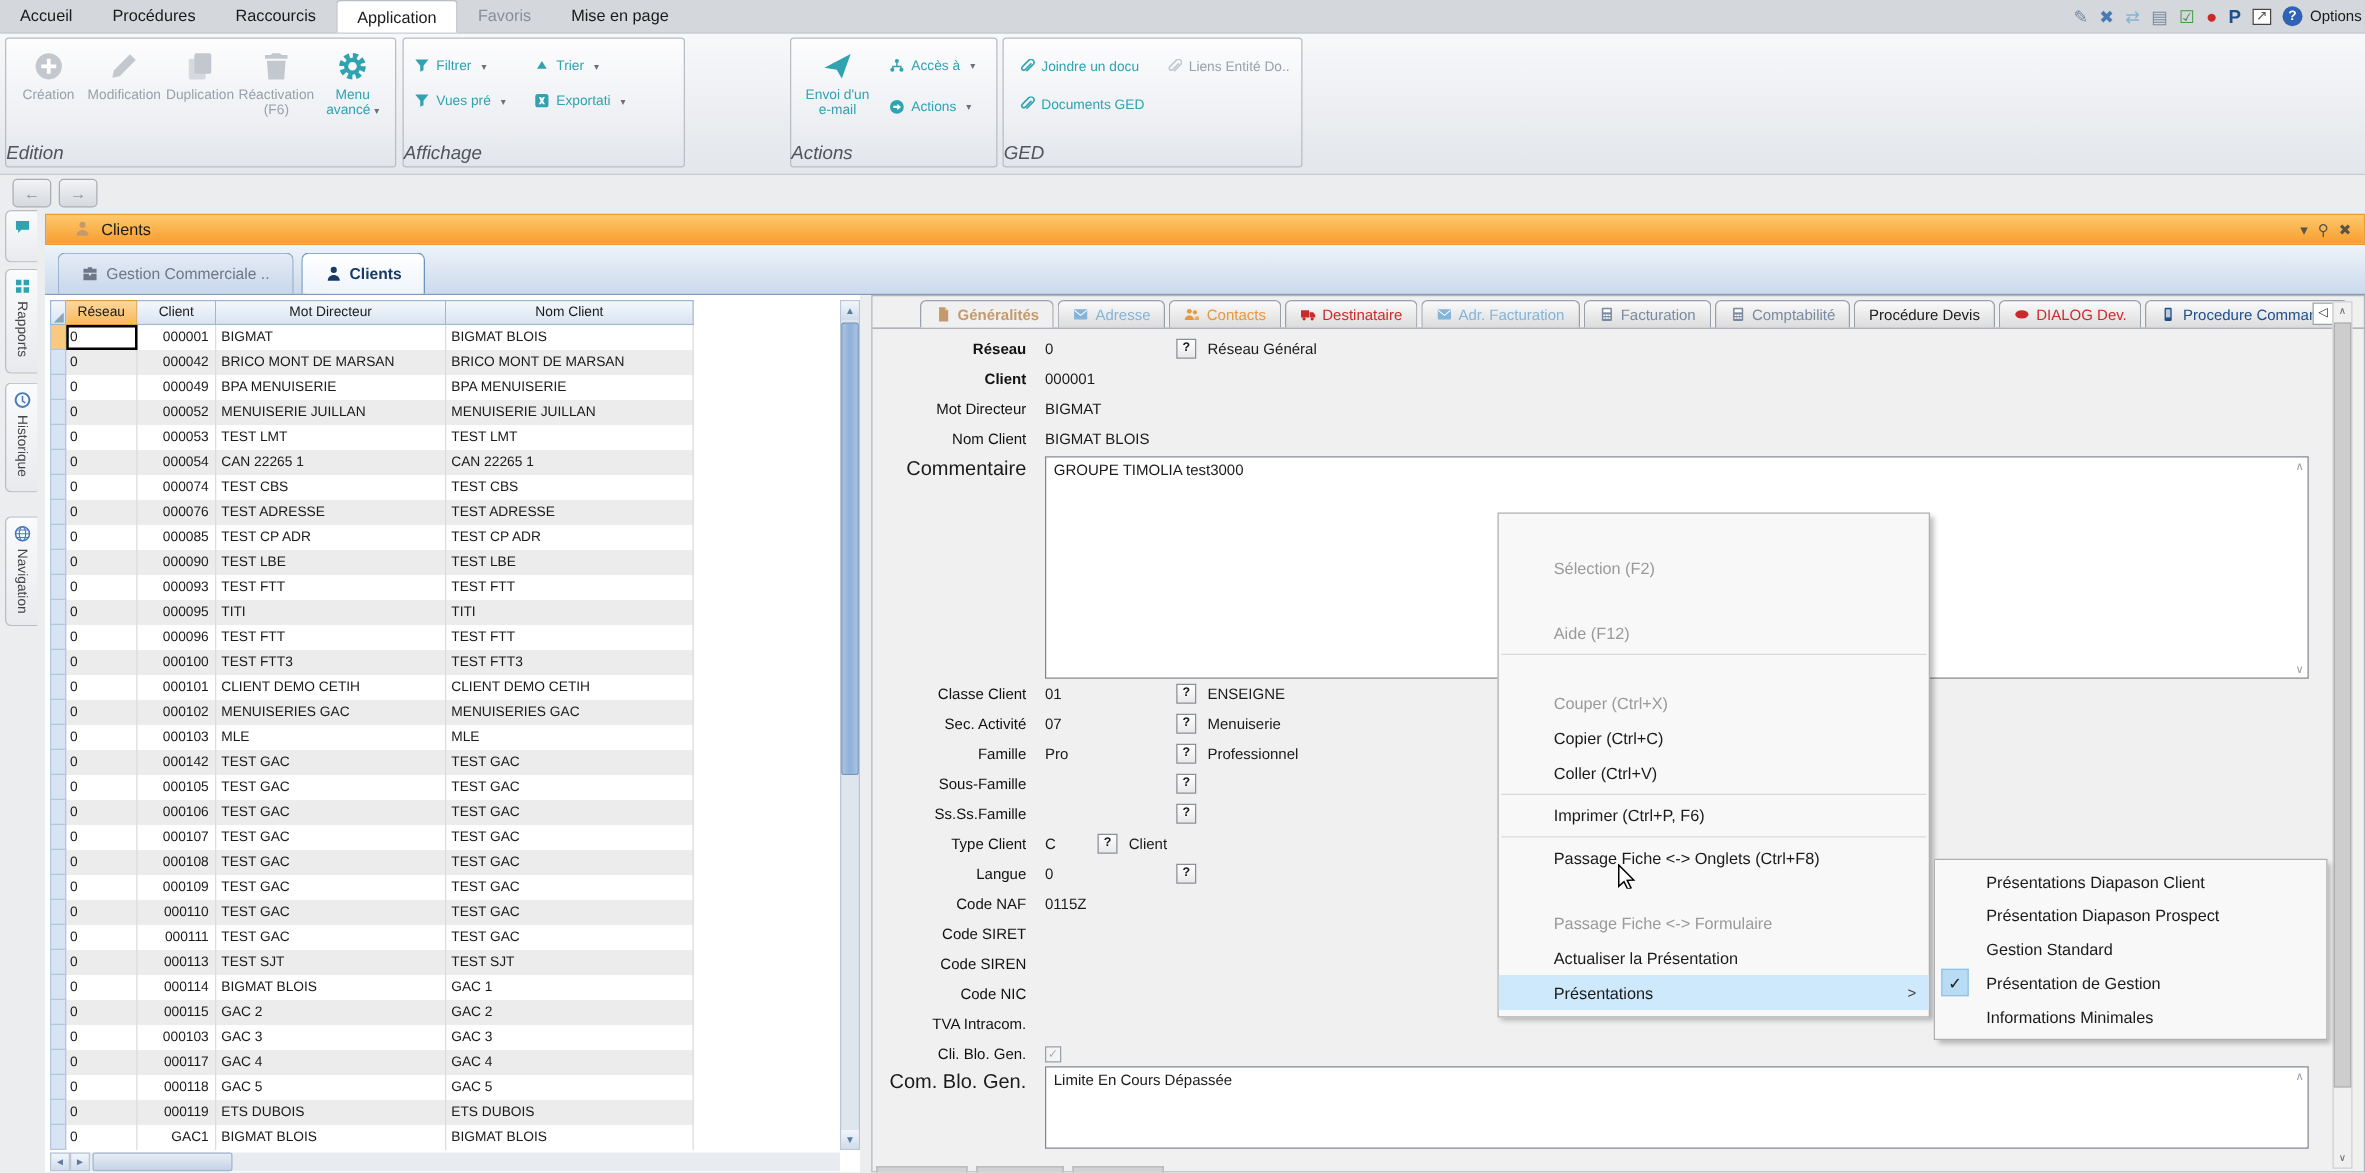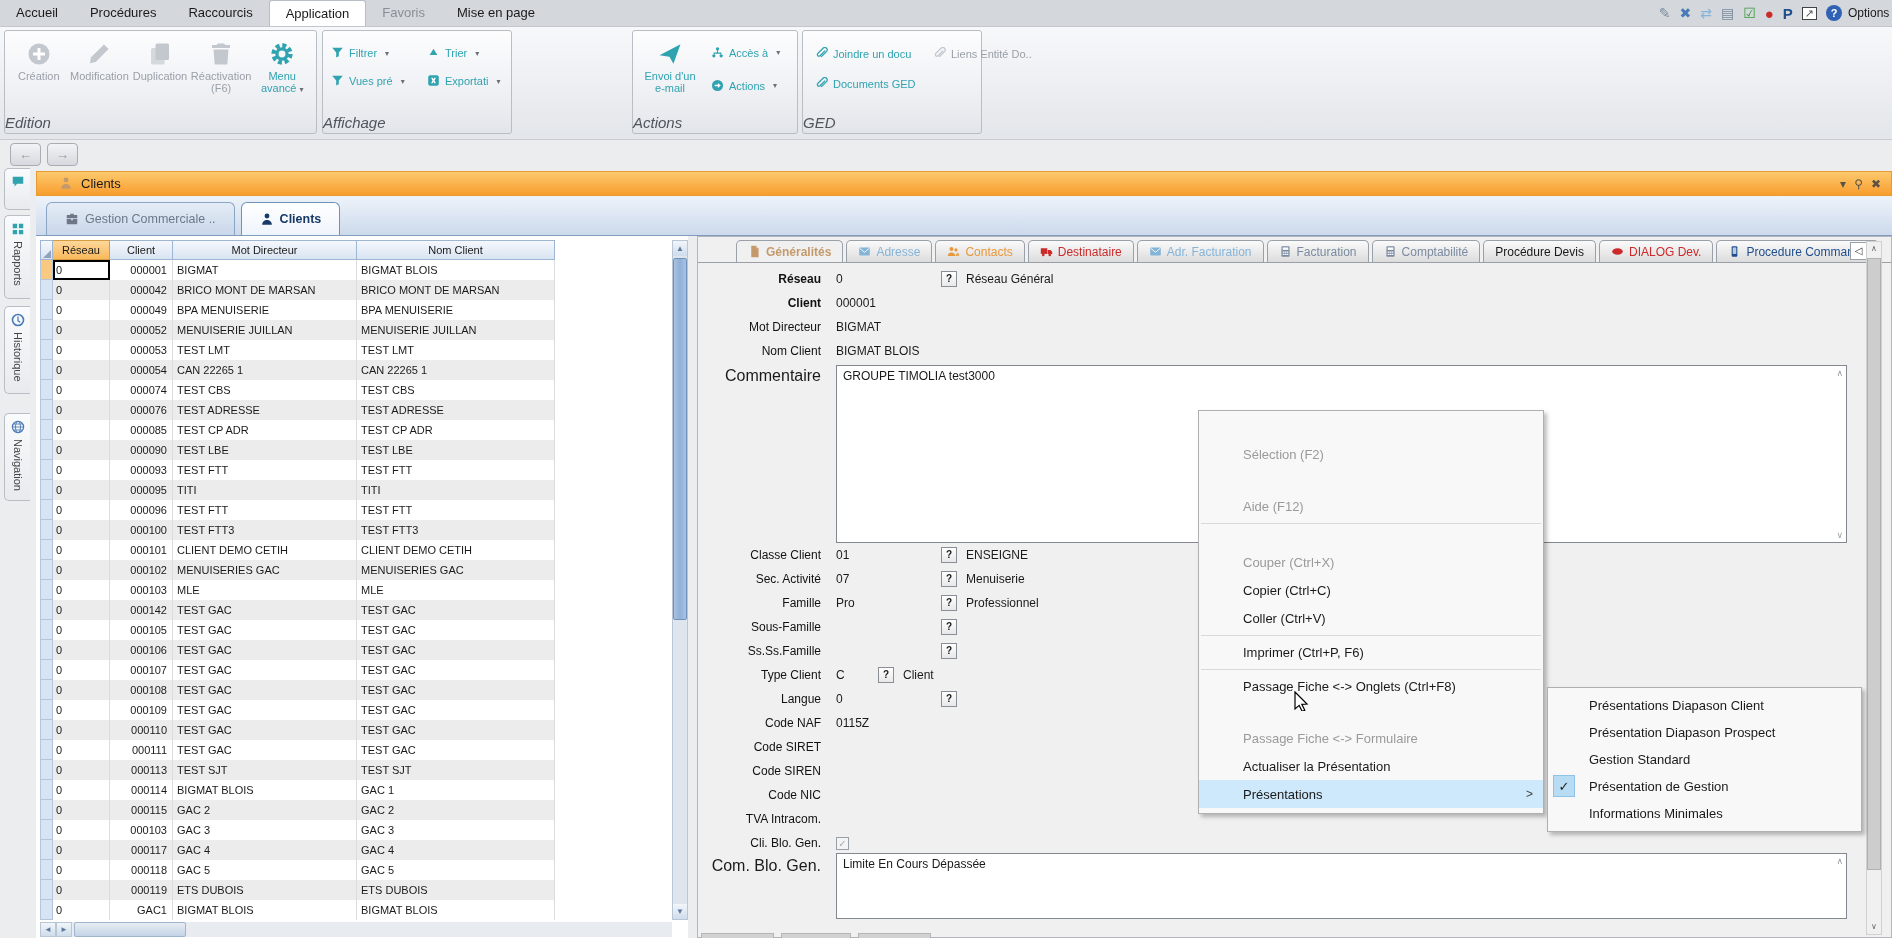--- a/index.html
+++ b/index.html
@@ -25,23 +25,23 @@
   .micon[data-name="record-icon"]{ font-size:15px; }
   .micon[data-name="help-icon"]{ background:#2f62b5; color:#fff; width:16px; height:16px; border-radius:50%; text-align:center; line-height:16px; font-weight:bold; font-size:11px; }
   .micon[data-name="external-window-icon"]{ border:1px solid #444; padding:0 2px; font-size:11px; background:#fff; }
   .opts { font-size:12px; padding:6px 0 0 2px; white-space:nowrap; overflow:hidden; width:46px; }
 
   
   .ribbon { left:0; top:27px; width:1892px; height:113px; background:linear-gradient(#f7f8fa,#e3e6ea); border-bottom:1px solid #c8ccd2; }
   .rgroup { position:absolute; top:3px; height:104px; border:1px solid #b9bdc4; border-radius:3px; background:linear-gradient(#fdfdfe,#eceef2 70%,#e2e5ea); }
   .rglabel { position:absolute; left:0; right:0; bottom:2px; font-size:15px; font-style:italic; color:#50555c; }
   .g-edition { left:4px; width:313px; }
-  .g-affichage { left:322px; width:190px; }
+  .g-affichage { left:322px; width:226px; }
   .g-actions { left:632px; width:166px; }
-  .g-ged { left:802px; width:180px; }
+  .g-ged { left:802px; width:240px; }
   .bigrow { display:flex; padding:5px 4px 0; gap:1px; }
   .rbig { width:62px; height:80px; text-align:center; font-size:11px; border-radius:3px; padding-top:4px; cursor:default; }
   .rbig .rbicon { display:block; font-size:24px; height:30px; line-height:30px; }
   .rbig.disabled { color:#9aa0a9; }
   .rbig.disabled .rbicon { color:#c3c7ce; }
   .rbig .sub { display:block; }
   .rsm { display:flex; align-items:center; gap:5px; font-size:11px; padding:2px 4px; white-space:nowrap; cursor:default; }
   .rsm .rsicon { font-size:13px; }
   .rsm.disabled { color:#9aa0a9; }
   .rsm.disabled .rsicon { color:#c3c7ce; }

